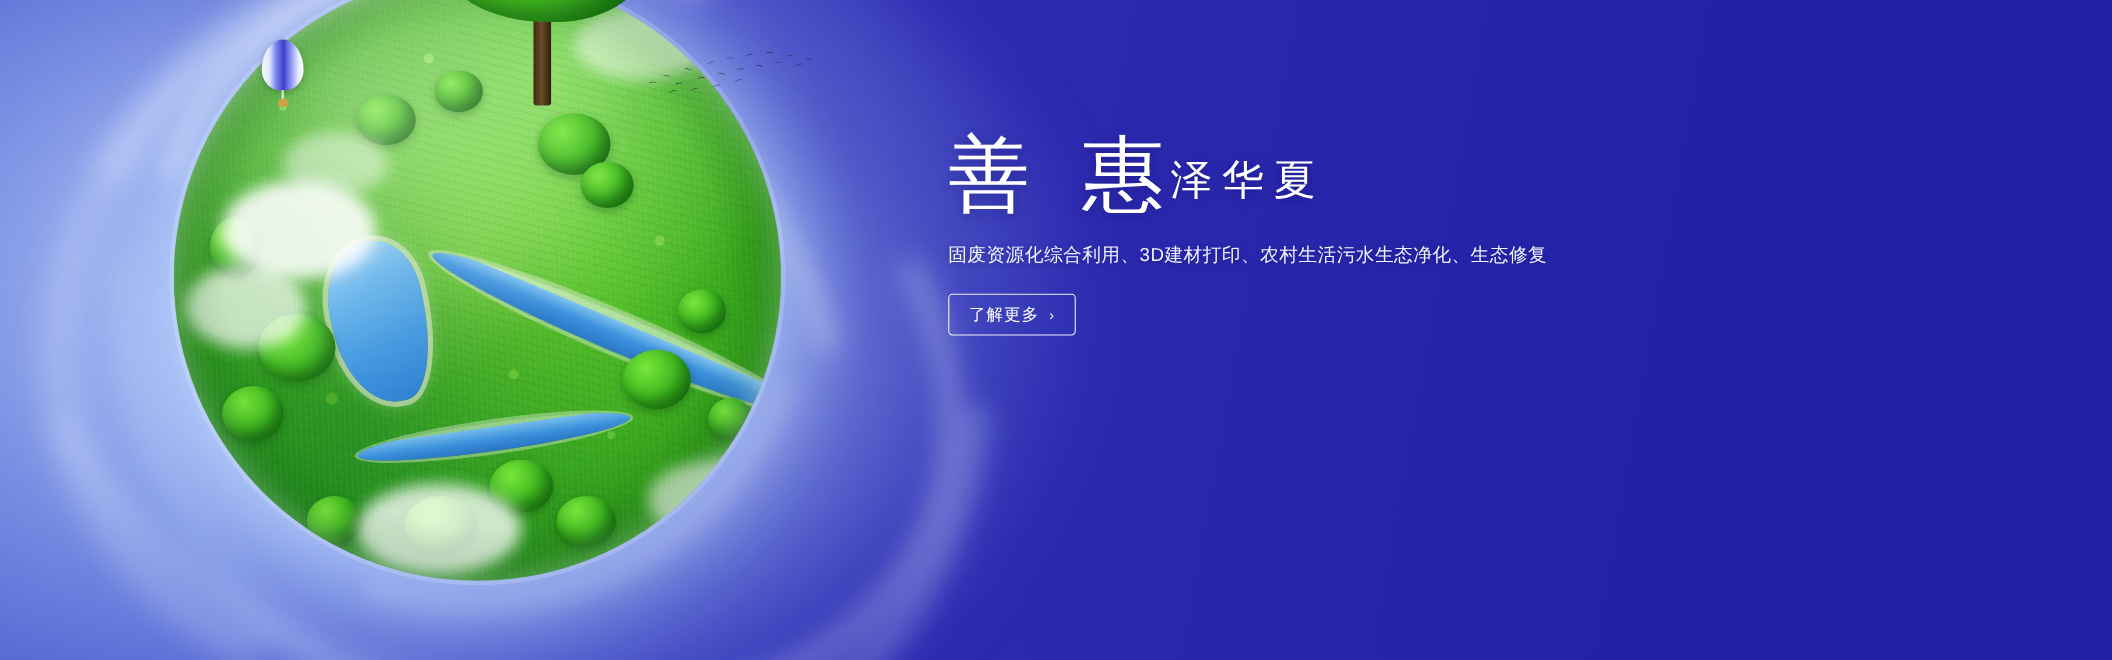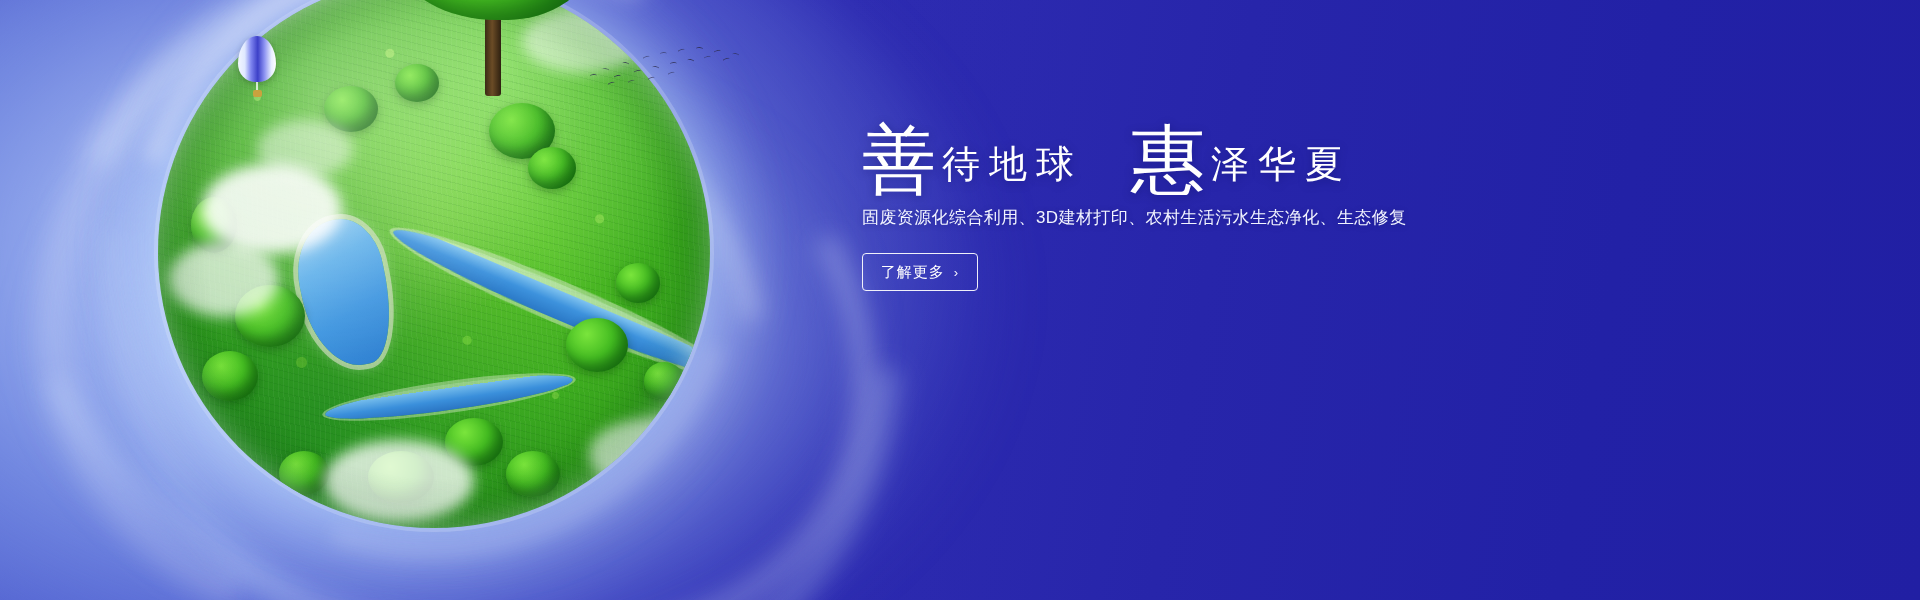--- a/index.html
+++ b/index.html
@@ -254,21 +254,21 @@
   }
   .hl-gap { width:48px; }
 
   .subtitle {
     margin-top:14px;
     font-size:25px; letter-spacing:9px; font-weight:400;
     white-space:nowrap;
     text-shadow:0 1px 8px rgba(10,12,80,0.35);
   }
   .desc {
-    margin-top:12px;
+    margin-top:26px;
     font-size:17px; letter-spacing:0.4px; font-weight:400;
     white-space:nowrap;
     color:#f2f4ff;
     text-shadow:0 1px 6px rgba(10,12,80,0.30);
   }
   .cta {
     margin-top:24px;
     display:inline-flex; align-items:center; justify-content:center; gap:9px;
     width:116px; height:38px;
     border:1px solid rgba(255,255,255,0.92);
@@ -356,21 +356,20 @@
       <span class="bird" style="left: 20px; top: 38px; transform: rotate(-18deg); opacity: 0.75;"></span>
       <span class="bird" style="left: 40px; top: 36px; transform: rotate(-18deg); opacity: 0.55;"></span>
       <span class="bird" style="left: 60px; top: 33px; transform: rotate(-18deg); opacity: 0.65;"></span>
       <span class="bird" style="left: 80px; top: 28px; transform: rotate(-18deg); opacity: 0.55;"></span>
     </div>
 
   <div class="content">
 
     <div class="headline">
       <span class="hl-big">善</span>
-      <span class="hl-small">待地球</span>
       <span class="hl-gap"></span>
       <span class="hl-big">惠</span>
       <span class="hl-small">泽华夏</span>
     </div>
 
 
     <div class="desc">固废资源化综合利用、3D建材打印、农村生活污水生态净化、生态修复</div>
 
     <button class="cta">
       <span>了解更多</span>

